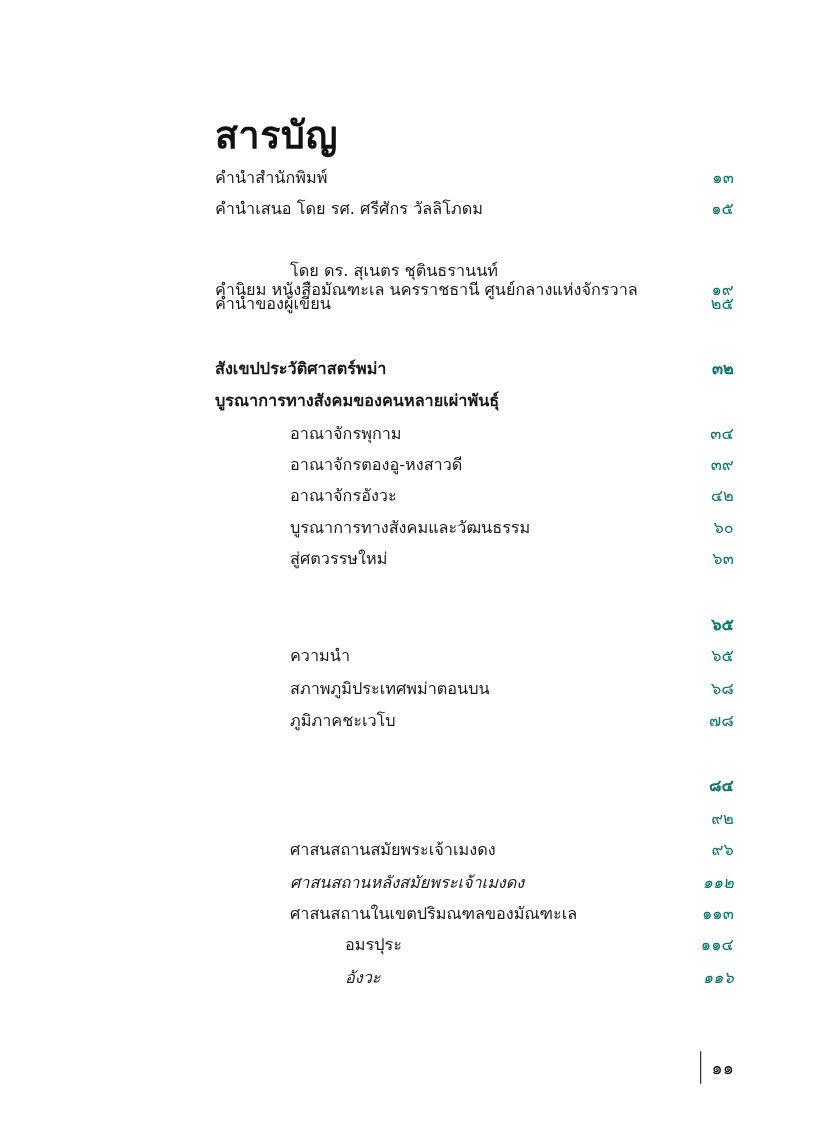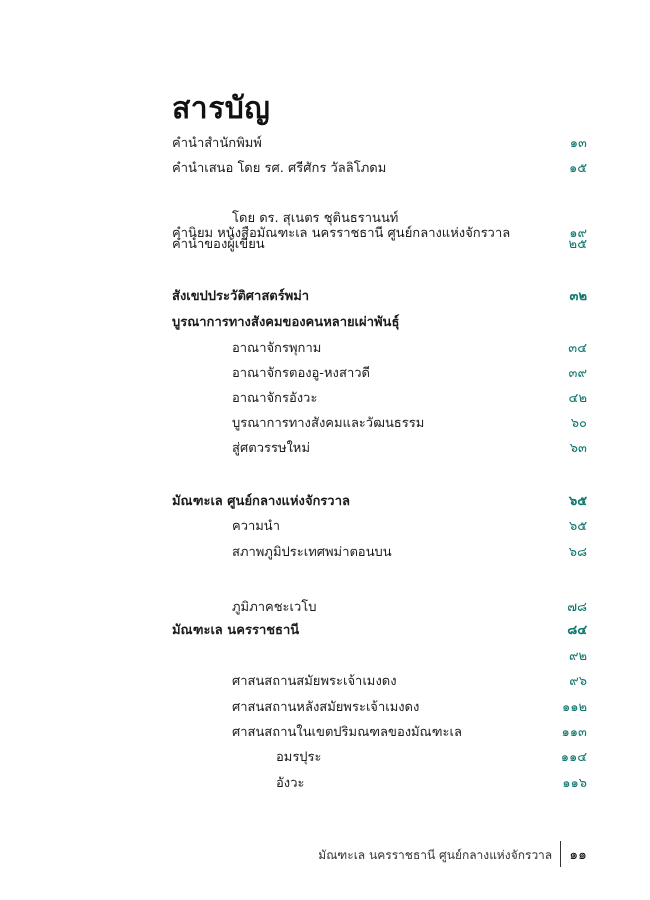--- a/index.html
+++ b/index.html
@@ -126,61 +126,58 @@
     </div>
     <div class="toc-row lvl2" style="top: 411px;">
       <span class="label">บูรณาการทางสังคมและวัฒนธรรม</span>
       <span class="pg">๖๐</span>
     </div>
     <div class="toc-row lvl2" style="top: 436px;">
       <span class="label">สู่ศตวรรษใหม่</span>
       <span class="pg">๖๓</span>
     </div>
     <div class="toc-row lvl1 bold" style="top: 489px;">
-      <span class="label">มัณฑะเล ศูนย์กลางแห่งจักรวาล</span>
       <span class="pg">๖๕</span>
     </div>
     <div class="toc-row lvl2" style="top: 514px;">
       <span class="label">ความนำ</span>
       <span class="pg">๖๕</span>
     </div>
     <div class="toc-row lvl2" style="top: 540px;">
       <span class="label">สภาพภูมิประเทศพม่าตอนบน</span>
       <span class="pg">๖๘</span>
     </div>
-    <div class="toc-row lvl2" style="top: 566px; margin-top: 29px;">
+    <div class="toc-row lvl2" style="top: 566px;">
       <span class="label">ภูมิภาคชะเวโบ</span>
       <span class="pg">๗๘</span>
     </div>
     <div class="toc-row lvl1 bold" style="top: 618px;">
-      <span class="label">มัณฑะเล นครราชธานี</span>
       <span class="pg">๘๔</span>
     </div>
     <div class="toc-row lvl2" style="top: 644px;">
       <span class="pg">๙๒</span>
     </div>
     <div class="toc-row lvl2" style="top: 669px; text-decoration: underline;">
       <span class="label">ศาสนสถานสมัยพระเจ้าเมงดง</span>
       <span class="pg">๙๖</span>
     </div>
-    <div class="toc-row lvl2" style="top: 695px;">
+    <div class="toc-row lvl2" style="top: 695px; font-style: italic;">
       <span class="label">ศาสนสถานหลังสมัยพระเจ้าเมงดง</span>
       <span class="pg">๑๑๒</span>
     </div>
     <div class="toc-row lvl2" style="top: 720px;">
       <span class="label">ศาสนสถานในเขตปริมณฑลของมัณฑะเล</span>
       <span class="pg">๑๑๓</span>
     </div>
     <div class="toc-row lvl3" style="top: 745px;">
       <span class="label">อมรปุระ</span>
       <span class="pg">๑๑๔</span>
     </div>
-    <div class="toc-row lvl3" style="top: 771px;">
+    <div class="toc-row lvl3" style="top: 771px; font-style: italic;">
       <span class="label">อังวะ</span>
       <span class="pg">๑๑๖</span>
     </div>
   </div>
 
 <div class="footer">
-  <span class="running-title">มัณฑะเล นครราชธานี ศูนย์กลางแห่งจักรวาล</span>
   <span class="divider"></span>
   <span class="page-num">๑๑</span>
 </div>
 
 </body></html>

